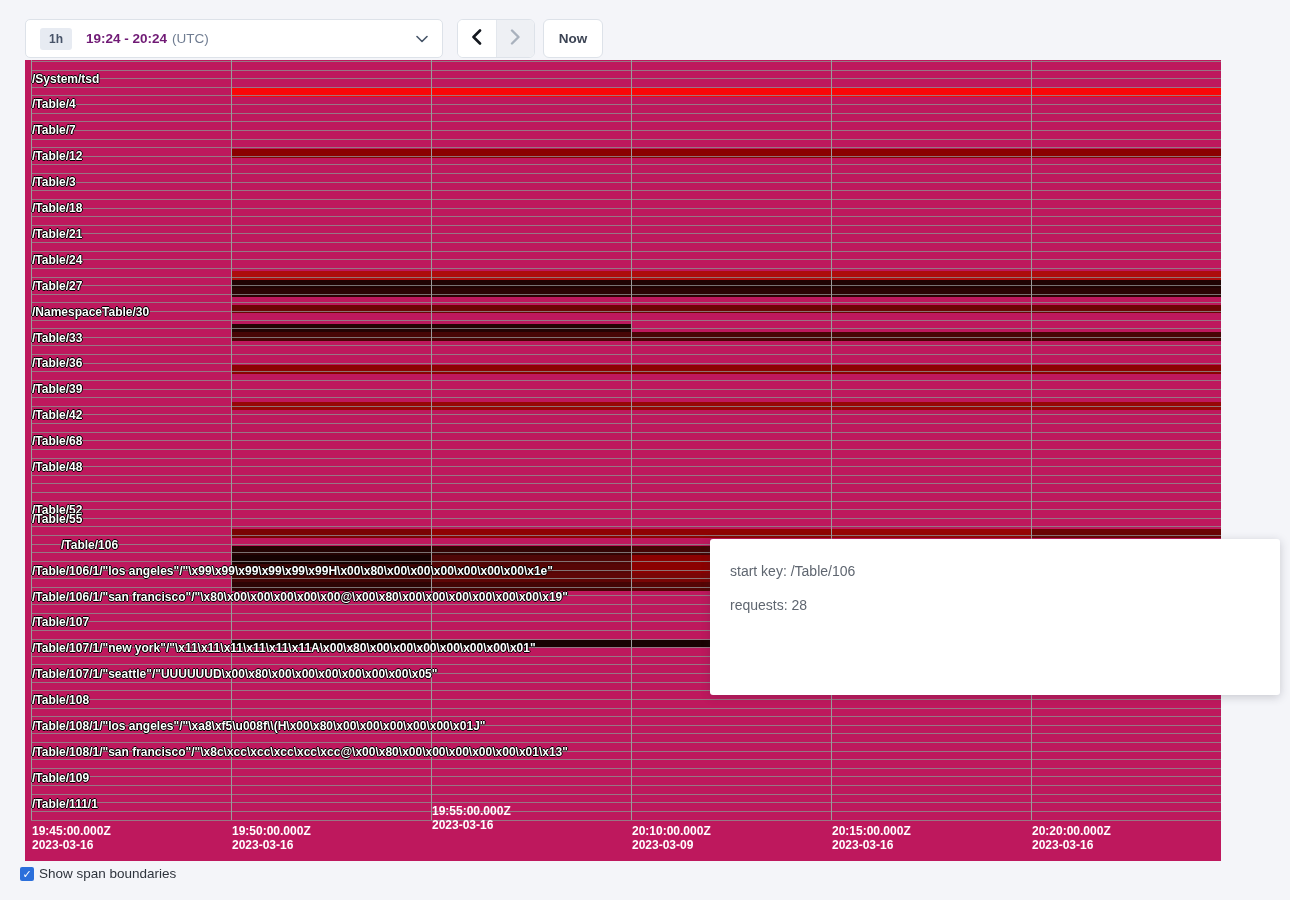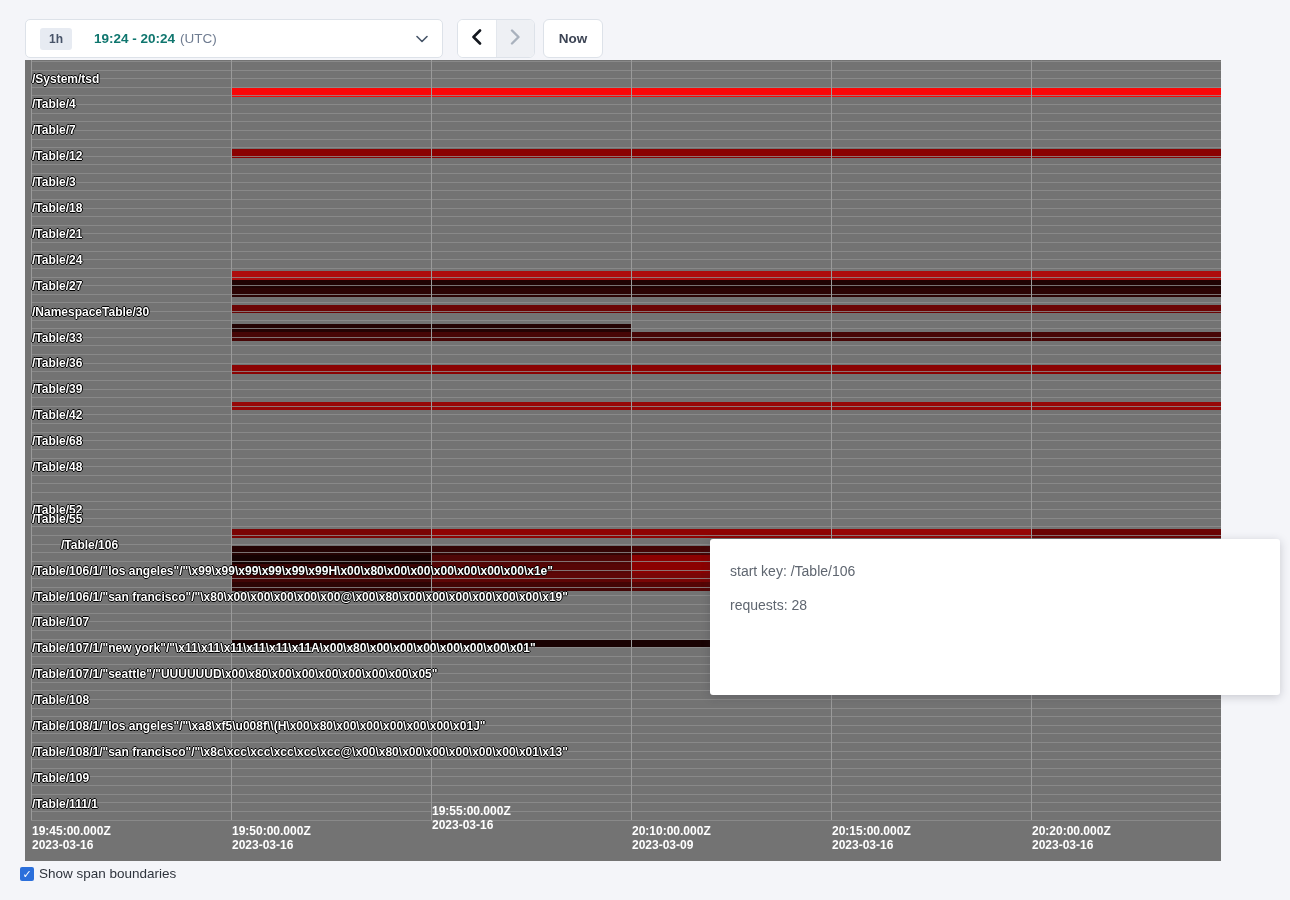--- a/index.html
+++ b/index.html
@@ -13,21 +13,21 @@
   
   .time-select {
     position:absolute; left:25px; top:19px; width:418px; height:39px;
     background:#fff; border:1px solid #dde2e9; border-radius:5px;
     display:flex; align-items:center; padding:0 14px; cursor:pointer;
   }
   .range-badge {
     background:#e7ebf2; color:#475368; font-weight:700; font-size:12px;
     border-radius:3px; padding:4px 9px; margin-right:14px;
   }
-  .range-text { font-size:13.5px; font-weight:700; color:#0f766e;margin-left:8px; }
+  .range-text { font-size:13.5px; font-weight:700; color:#701a75; }
   .range-tz { font-size:13.5px; color:#6f7c91; margin-left:5px; font-weight:400; }
   .select-caret { margin-left:auto; display:flex; align-items:center; color:#475569; }
   .nav-group {
     position:absolute; left:457px; top:19px; height:39px; width:78px;
     display:flex; border:1px solid #dde2e9; border-radius:6px; overflow:hidden;
     background:#fff;
   }
   .nav-btn {
     flex:1; display:flex; align-items:center; justify-content:center;
     border:none; background:#fff; cursor:pointer;
@@ -36,21 +36,21 @@
   .nav-btn.next { background:#eef0f4; color:#a9b1bd; cursor:default; }
   .now-btn {
     position:absolute; left:543px; top:19px; height:39px; min-width:60px;
     background:#fff; border:1px solid #dde2e9; border-radius:6px;
     font-family:"Liberation Sans", sans-serif;
     font-size:13.5px; font-weight:700; color:#3c4454; cursor:pointer; padding:0 14px;
   }
   
   .kv-canvas {
     position:absolute; left:25px; top:60px; width:1196px; height:801px;
-    background:#737373; overflow:hidden; cursor:crosshair;
+    background:#be185d; overflow:hidden; cursor:crosshair;
   }
   .kv-hline { position:absolute; height:1px; background:#8f8f8f; opacity:.8; left:6px; width:1190px; }
   .kv-vline { position:absolute; width:1px; background:#9a9a9a; top:0; height:760px; }
   .kv-band  { position:absolute; }
   .kv-label {
     position:absolute; left:7px; height:13px; line-height:13px;
     color:#fff; font-size:12px; font-weight:700; white-space:nowrap;
     text-shadow:-1px 0 0 #000, 1px 0 0 #000, 0 -1px 0 #000, 0 1px 0 #000;
     pointer-events:none;
   }

